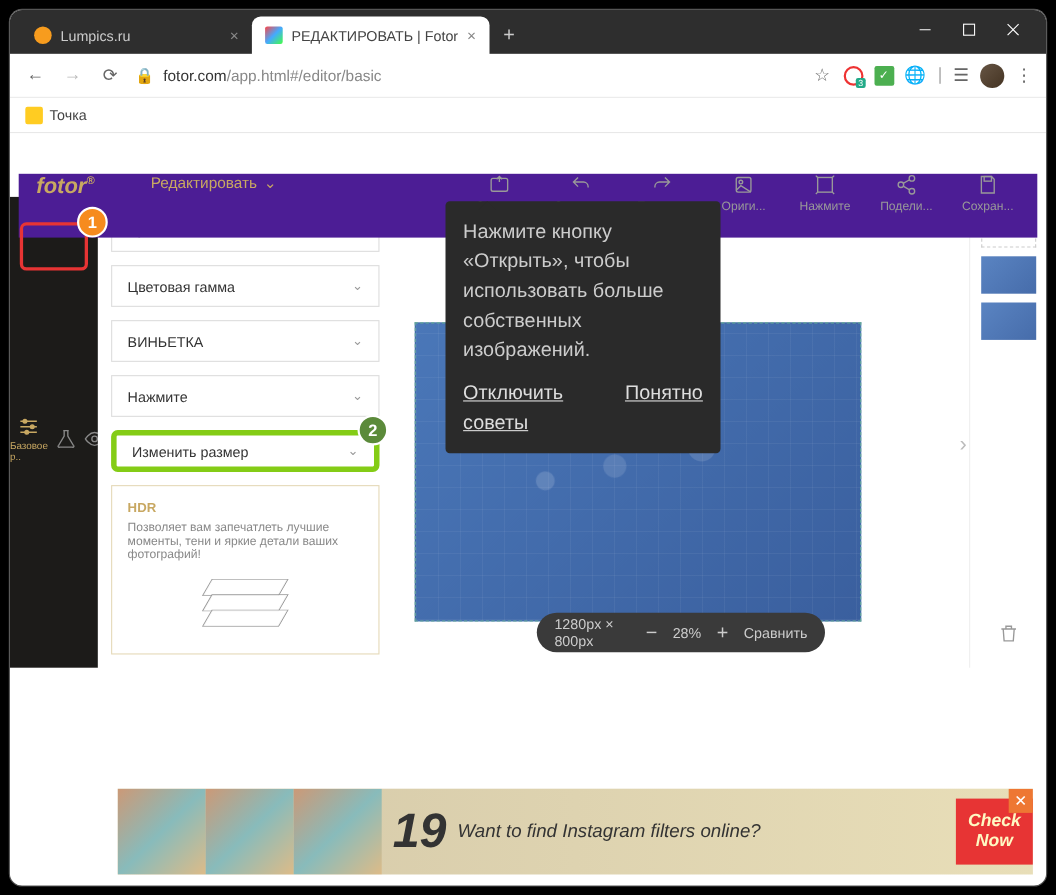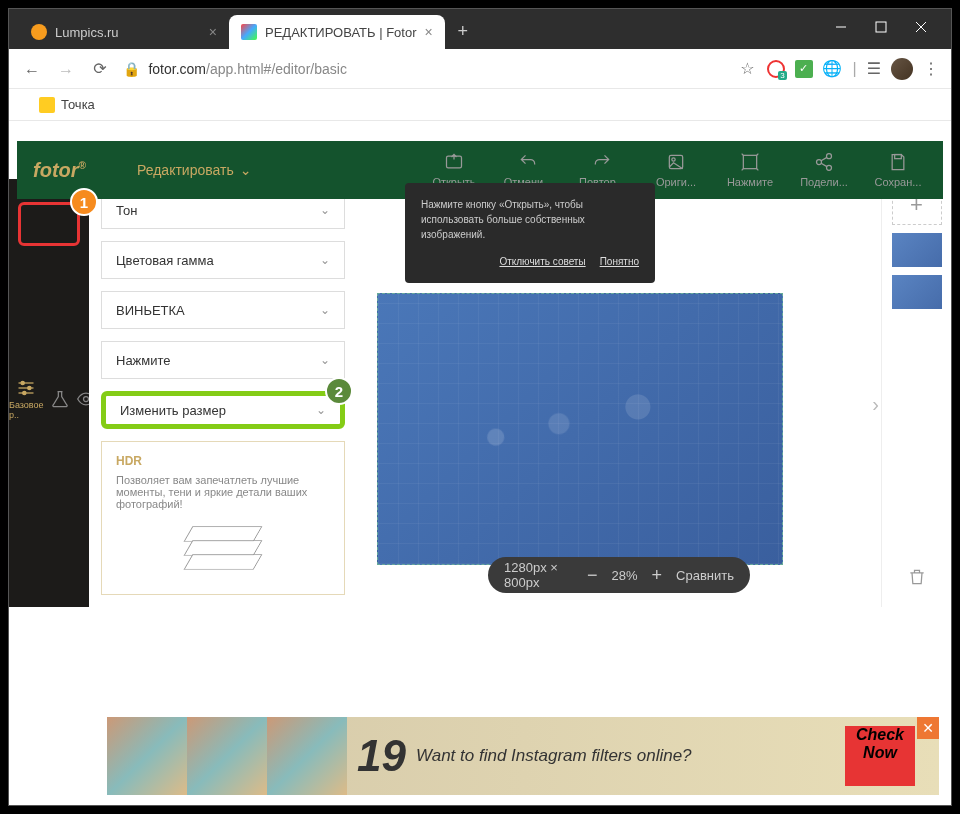--- a/index.html
+++ b/index.html
@@ -1,17 +1,17 @@
 <!DOCTYPE html>
 <html><head>
 <meta charset="utf-8">
 <style>
 *{margin:0;padding:0;box-sizing:border-box;font-family:Arial,Helvetica,sans-serif}
 body{background:#000;width:960px;height:814px;overflow:hidden;position:relative}
-.winframe{position:absolute;top:8px;left:8px;right:8px;bottom:8px;border:1px solid #555;border-radius:0;overflow:hidden;background:#fff}
+.winframe{position:absolute;top:8px;left:8px;right:8px;bottom:8px;border:1px solid #555;border-radius:12px;overflow:hidden;background:#fff}
 .titlebar{height:36px;background:#2e2e2e;display:flex;align-items:center;justify-content:flex-end;padding:0 10px}
 .wbtn{width:40px;height:36px;display:flex;align-items:center;justify-content:center;color:#fff;font-size:14px}
 .wbtn svg{width:12px;height:12px;stroke:#fff;stroke-width:1}
 .tabstrip{height:40px;background:#2e2e2e;display:flex;align-items:flex-end;padding-left:10px}
 .tab{height:34px;border-radius:8px 8px 0 0;display:flex;align-items:center;padding:0 12px;gap:8px;font-size:13px;color:#ccc;position:relative;min-width:210px}
 .tab.active{background:#fff;color:#444}
 .tab .fav{width:16px;height:16px;border-radius:50%;background:#f79c1e}
 .tab.active .fav{border-radius:2px;background:linear-gradient(135deg,#f44,#4af,#4f4)}
 .tabclose{margin-left:auto;color:#888;font-size:14px}
 .newtab{width:28px;height:28px;color:#ccc;display:flex;align-items:center;justify-content:center;font-size:18px;margin-left:4px;margin-bottom:4px}
@@ -20,23 +20,23 @@
 .navbtn.disabled{color:#bbb}
 .addrbox{flex:1;display:flex;align-items:center;gap:8px;font-size:14px;color:#333}
 .lock{color:#666}
 .addrbox .dim{color:#888}
 .ext{display:flex;gap:10px;align-items:center;color:#666}
 .badgeO{position:relative;width:18px;height:18px;border:2px solid #e33;border-radius:50%}
 .badgeO::after{content:"3";position:absolute;bottom:-4px;right:-4px;background:#2a8;color:#fff;font-size:8px;padding:0 2px;border-radius:2px}
 .chk{width:18px;height:18px;background:#4caf50;display:flex;align-items:center;justify-content:center;color:#fff;font-size:11px;border-radius:2px}
 .globe{color:#1a73e8}
 .avatar{width:22px;height:22px;border-radius:50%;background:linear-gradient(135deg,#654,#432)}
-.bmbar{height:32px;background:#fff;display:flex;align-items:center;padding:0 30px;gap:6px;font-size:13px;color:#444;border-bottom:1px solid #e8e8e8}
+.bmbar{height:32px;background:#fff;display:flex;align-items:center;padding:0 14px;gap:6px;font-size:13px;color:#444;border-bottom:1px solid #e8e8e8}
 .bmfav{width:16px;height:16px;background:#fc2;border-radius:2px}
-.apptop{position:absolute;top:132px;left:8px;right:8px;height:58px;background:#14532d;display:flex;align-items:center;z-index:5}
+.apptop{position:absolute;top:149px;left:8px;right:8px;height:58px;background:#4c1d95;display:flex;align-items:flex-start;z-index:5}
 .logo{width:120px;padding-left:16px;font-size:20px;font-weight:bold;color:#c8a862;font-style:italic}
 .logo sup{font-size:10px}
 .editbtn{color:#c8a862;font-size:14px;display:flex;align-items:center;gap:6px}
 .topspacer{flex:1}
 .topactions{display:flex;gap:8px;padding-right:12px}
 .tact{width:66px;display:flex;flex-direction:column;align-items:center;gap:4px;color:#999;font-size:11px}
 .tact svg{width:20px;height:20px;stroke:#999;fill:none;stroke-width:1.5}
 .appbody{display:flex;flex:1;margin-top:58px;position:relative}
 .sidebar{width:80px;background:#1c1b19;display:flex;align-items:center;padding-top:12px;gap:6px}
 .sbtn{width:60px;height:44px;display:flex;flex-direction:column;align-items:center;justify-content:center;color:#777;font-size:9px;border-radius:4px;gap:2px}
@@ -54,42 +54,42 @@
 .badge2{position:absolute;top:-14px;right:-8px;width:28px;height:28px;border-radius:50%;background:#5b8a3a;border:2px solid #fff;display:flex;align-items:center;justify-content:center;color:#fff;font-weight:bold;font-size:15px;z-index:21}
 .hdrbox{border:1px solid #e5d9b8;padding:12px 14px 0;font-size:11px;color:#888}
 .hdrtitle{color:#c8a862;font-size:12px;margin-bottom:6px;font-weight:bold}
 .layers{margin:12px auto;width:80px;height:60px;position:relative}
 .layers div{position:absolute;width:70px;height:24px;border:1px solid #999;background:rgba(255,255,255,.8);transform:skewX(-30deg) rotateX(50deg)}
 .layers div:nth-child(1){top:0;left:5px}
 .layers div:nth-child(2){top:14px;left:5px}
 .layers div:nth-child(3){top:28px;left:5px}
 .startbtn{background:#b89a58;color:#fff;text-align:center;padding:10px;font-size:12px;margin:0 -14px}
 .canvas{flex:1;background:#fff;position:relative;overflow:hidden}
-.tooltip{position:absolute;top:4px;left:48px;width:250px;background:#2a2a2a;color:#ccc;padding:14px 16px;font-size:10px;border-radius:4px;z-index:15;line-height:1.5}
+.tooltip{position:absolute;top:4px;left:48px;width:250px;background:#2a2a2a;color:#ccc;padding:14px 16px;font-size:18px;border-radius:4px;z-index:15;line-height:1.5}
 .tooltip::before{content:"";position:absolute;top:-8px;left:30px;border:8px solid transparent;border-bottom-color:#2a2a2a}
 .tlinks{margin-top:12px;display:flex;gap:14px;justify-content:flex-end}
 .tlinks span{text-decoration:underline;color:#ddd;cursor:pointer}
 .blueprint{position:absolute;top:114px;left:20px;width:406px;height:272px;background:linear-gradient(135deg,#4a77b8,#3a5f9e);border:1px dashed #6a9;overflow:hidden}
 .blueprint::before{content:"";position:absolute;inset:0;background:repeating-linear-gradient(0deg,rgba(255,255,255,.05) 0 1px,transparent 1px 20px),repeating-linear-gradient(90deg,rgba(255,255,255,.05) 0 1px,transparent 1px 20px)}
 .rocket{position:absolute;top:40%;left:15%;right:10%;height:30px}
 .rocket::before{content:"";position:absolute;inset:-40px -10px;background:radial-gradient(circle at 20% 50%,rgba(255,255,255,.15) 8px,transparent 9px),radial-gradient(circle at 40% 50%,rgba(255,255,255,.12) 10px,transparent 11px),radial-gradient(circle at 65% 50%,rgba(255,255,255,.12) 12px,transparent 13px);transform:rotate(-12deg)}
 .zoombar{position:absolute;bottom:14px;left:50%;transform:translateX(-50%);background:#3a3a3a;border-radius:20px;height:36px;display:flex;align-items:center;padding:0 16px;gap:14px;color:#ccc;font-size:13px}
 .zbtn{color:#ccc;font-size:18px;cursor:pointer}
 .rstrip{width:70px;background:#fff;border-left:1px solid #eee;display:flex;flex-direction:column;align-items:center;padding-top:6px;gap:8px}
 .addimg{width:50px;height:40px;border:1px dashed #ccc;display:flex;align-items:center;justify-content:center;color:#999;font-size:22px}
 .thumb{width:50px;height:34px;background:linear-gradient(135deg,#5a84c2,#466caa)}
 .rspacer{flex:1}
 .trash{color:#999;margin-bottom:16px}
 .adbar{position:absolute;bottom:10px;left:98px;right:12px;height:78px;background:linear-gradient(90deg,#d4c8a8,#e8deb8);display:flex;align-items:center;overflow:hidden;z-index:30}
 .adimg{width:80px;height:78px;background:linear-gradient(135deg,#c97,#8bb,#db8)}
 .adnum{font-size:44px;font-weight:bold;color:#333;font-style:italic;margin:0 10px}
 .adtxt{flex:1;font-size:18px;color:#333;line-height:1.3}
 .adtxt .it{font-style:italic;font-size:17px}
 .adtxt .b{font-weight:bold;font-size:20px}
-.adcheck{width:70px;height:60px;background:#e73434;color:#000000;display:flex;flex-direction:column;align-items:center;font-weight:bold;font-size:16px;font-style:italic;margin-right:24px}
+.adcheck{width:70px;height:60px;background:#e73434;color:#fef9c3;display:flex;flex-direction:column;align-items:center;justify-content:center;font-weight:bold;font-size:16px;font-style:italic;margin-right:0}
 .adclose{position:absolute;top:0;right:0;width:22px;height:22px;background:#e73;color:#fff;display:flex;align-items:center;justify-content:center;font-size:14px}
 .chevnav{position:absolute;top:50%;right:72px;color:#bbb;font-size:20px;z-index:8}
 </style>
 </head>
 <body>
 
 <div class="winframe">
   <div class="tabstrip">
     <div class="tab">
       <span class="fav"></span>

